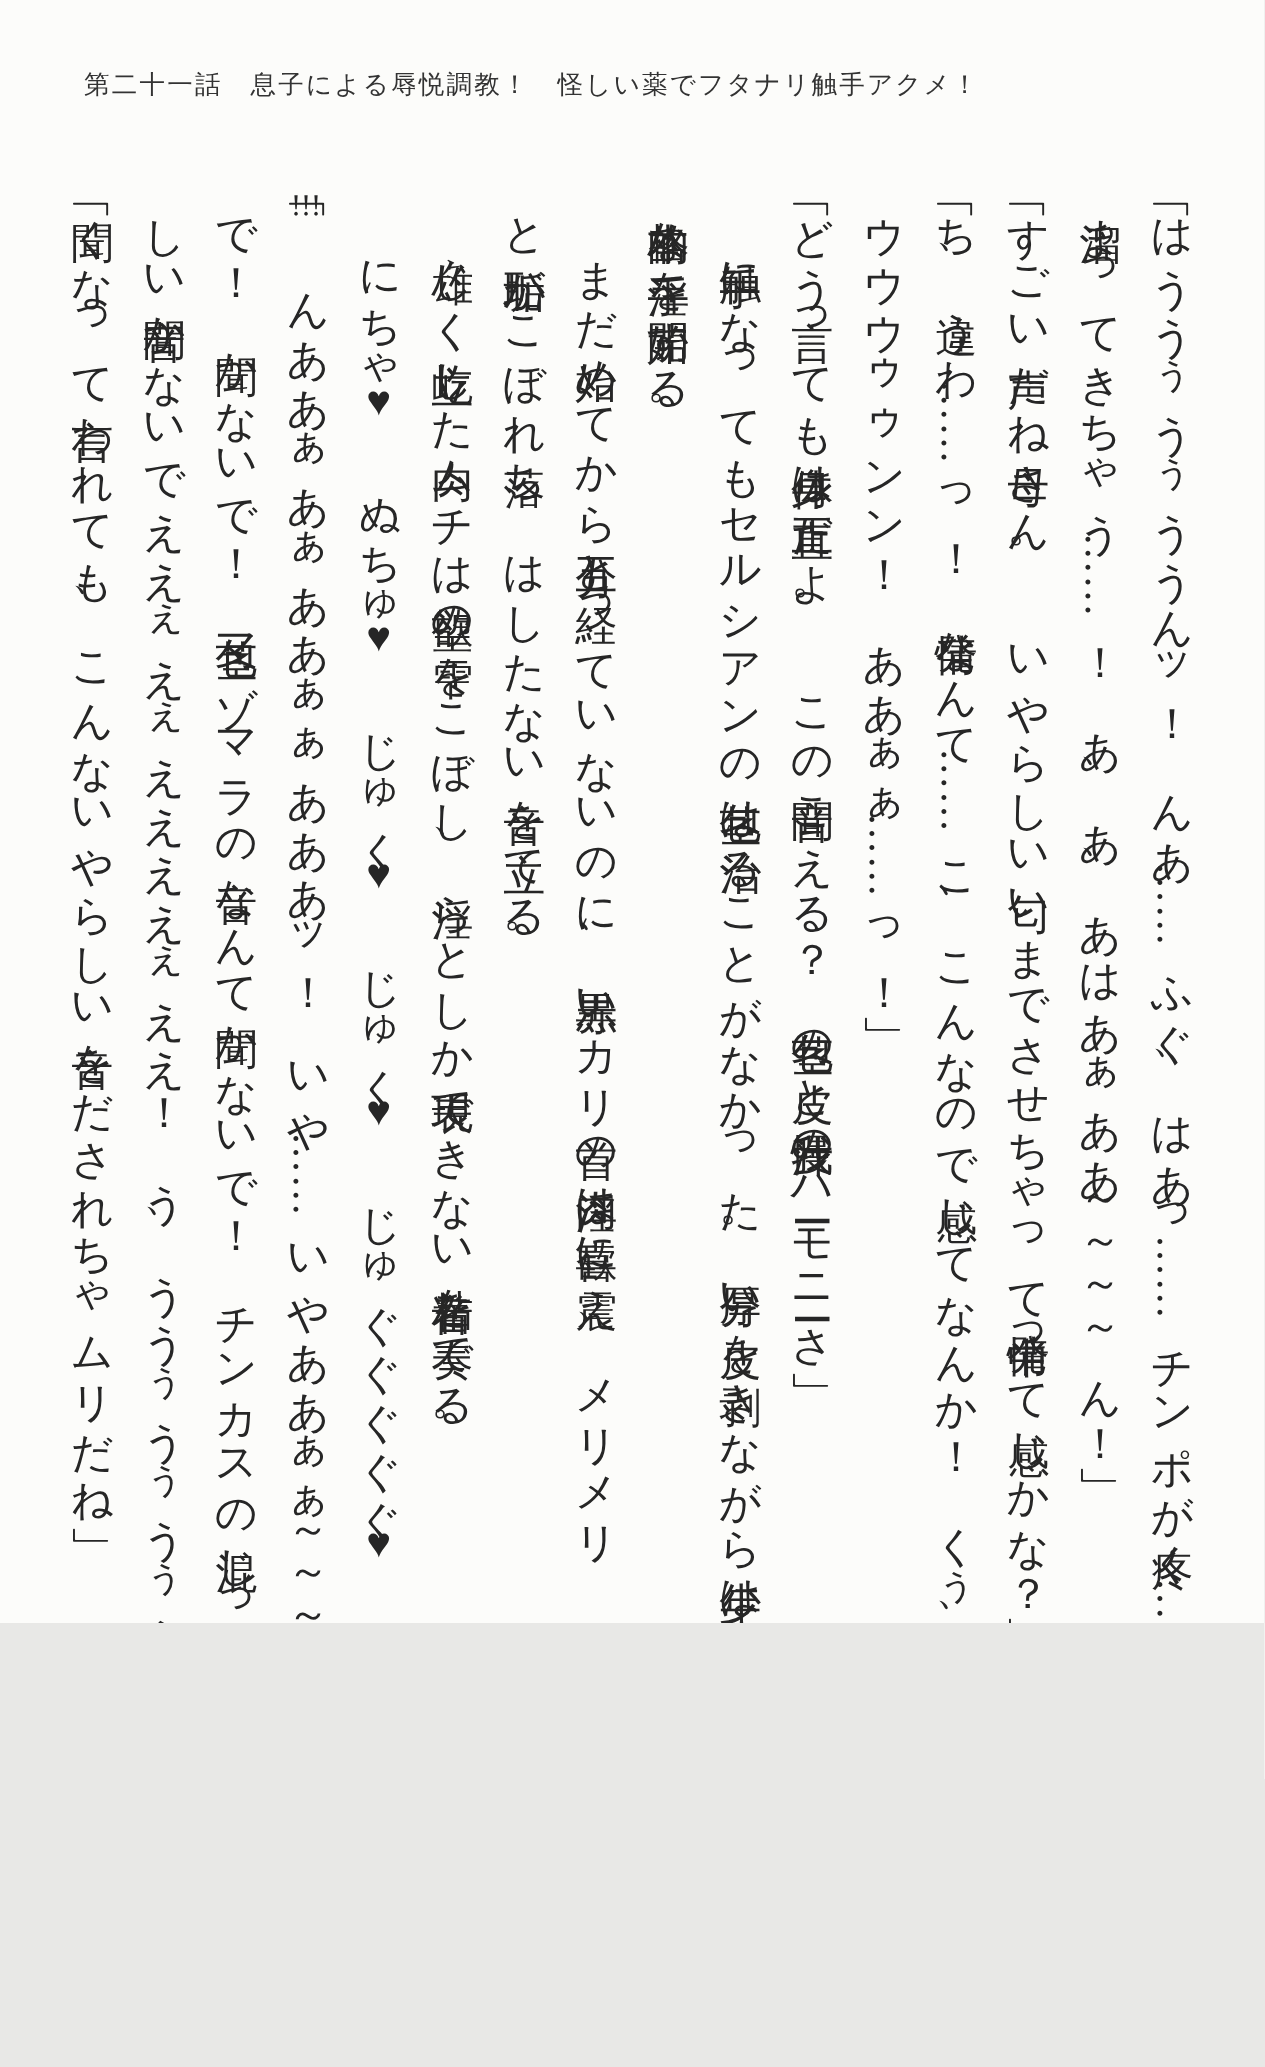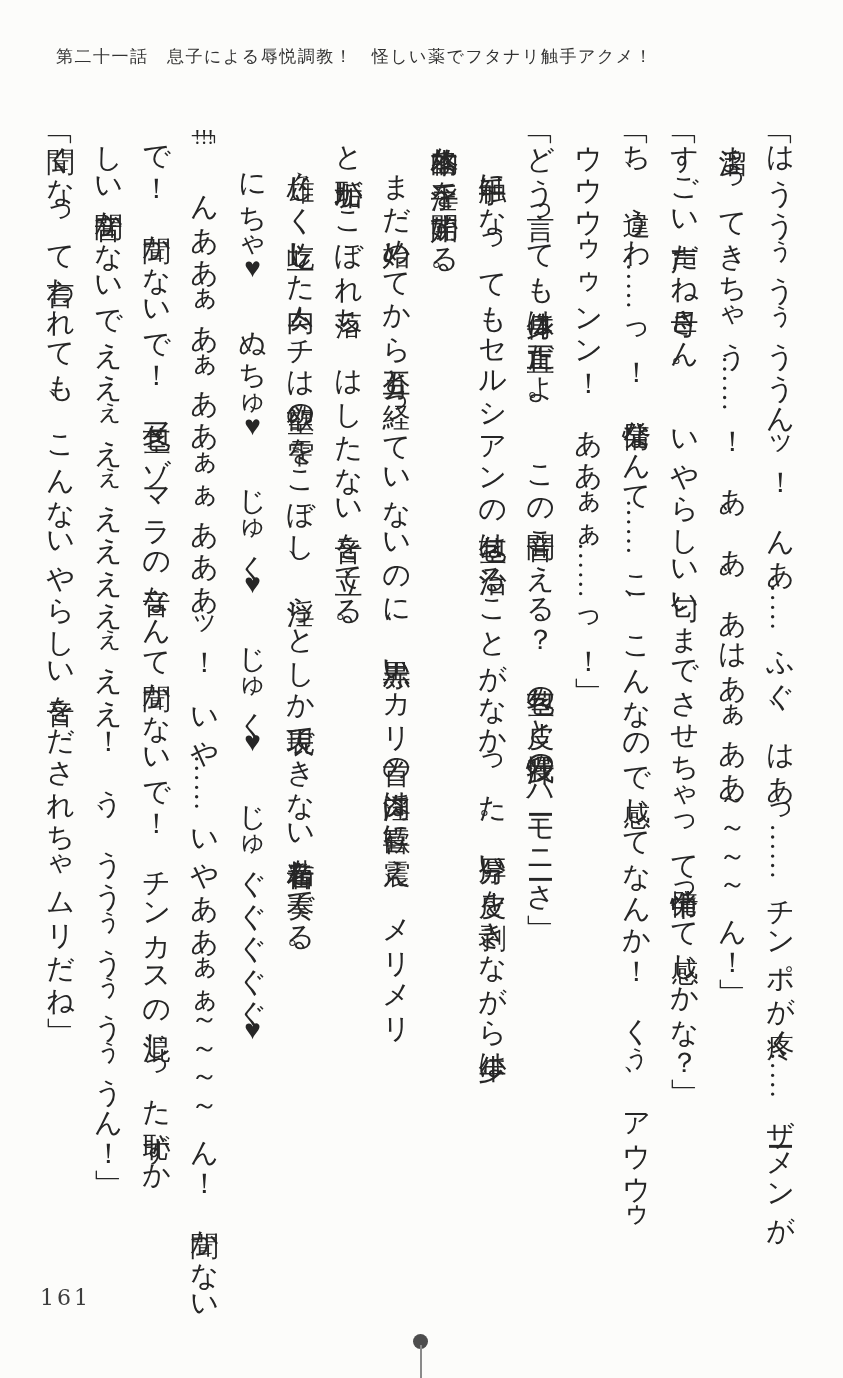--- a/index.html
+++ b/index.html
@@ -1,18 +1,18 @@
 <!DOCTYPE html>
 <html lang="ja"><head>
 <meta charset="utf-8">
 <style>
   html,body { margin:0; padding:0; background:#e8e8e6; }
   .page {
     position:relative;
-    width:843px; height:1378px;
+    width:843px; height:1082px;
     margin:0 auto;
     background:#fcfcfa;
     overflow:hidden;
     font-family:"Liberation Serif","DejaVu Serif",serif;
   }
   .running-header {
     position:absolute;
     left:56px; top:45px;
     font-size:17px;
     letter-spacing:1.5px;

